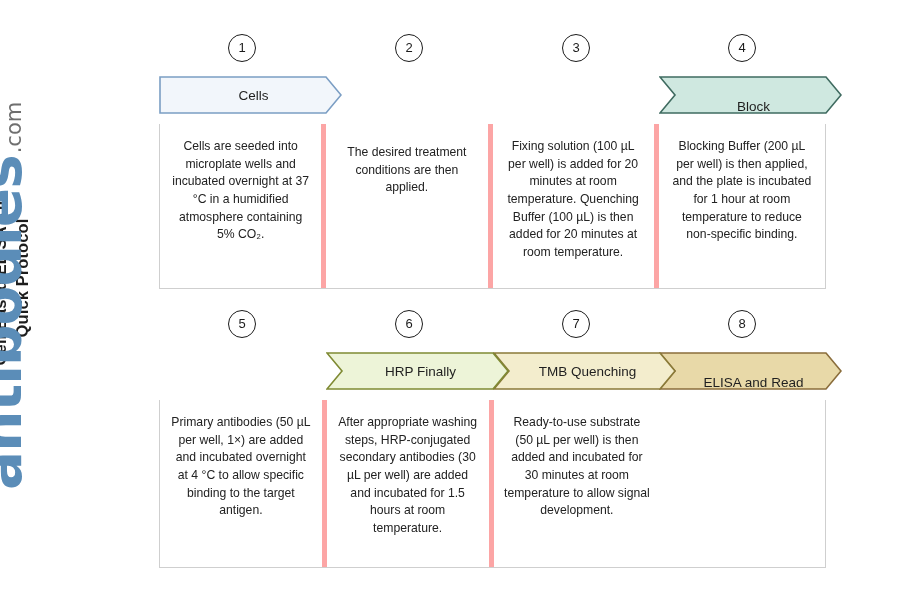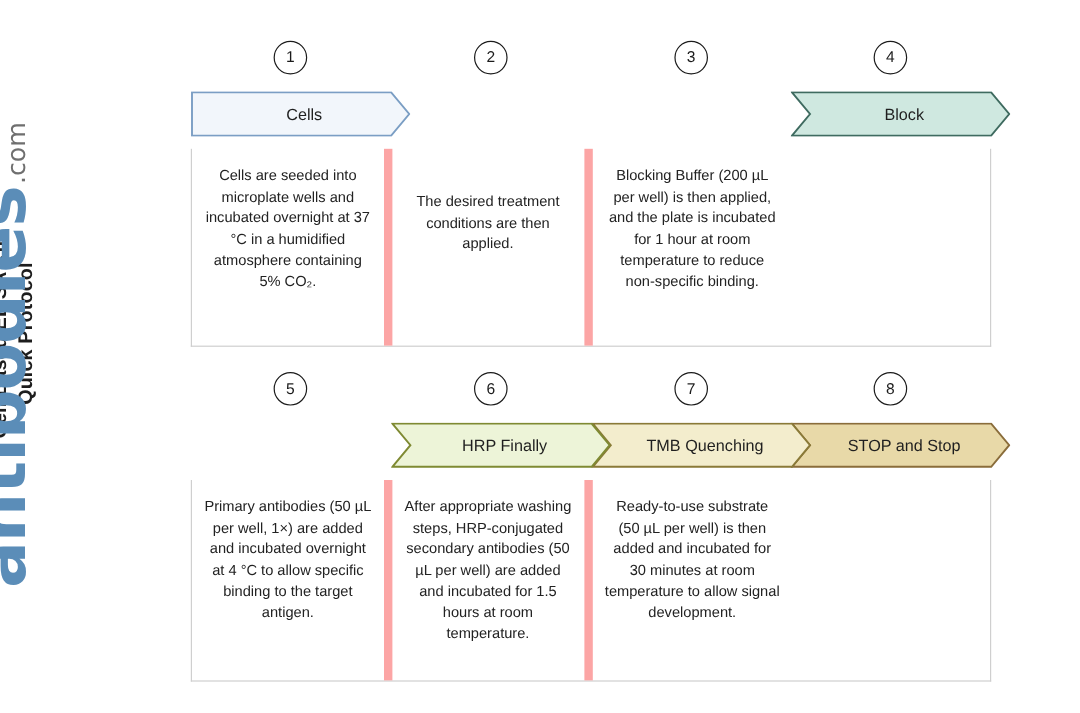--- a/index.html
+++ b/index.html
@@ -129,55 +129,55 @@
     z-index: 2;
     font-size: 13.5px;
     color: #1f1f1f;
     text-align: center;
     padding-left: 6px;
     white-space: nowrap;
   }
   .chev.c0 { left: 0px;   width: 183px; }
   .chev.c1 { left: 167px; width: 183px; }
   .chev.c2 { left: 334px; width: 183px; }
-  .chev.c3 { left: 500px; width: 183px; }
+  .chev.c3 { left: 500px; width: 183px; align-items: flex-end; }
   .chev.c0 { z-index: 4; }
   .chev.c1 { z-index: 3; }
   .chev.c2 { z-index: 2; }
   .chev.c3 { z-index: 1; }
 
   .desc-row {
     position: relative;
     width: 667px;
     height: 165px;
     display: flex;
     border: 1px solid #cfcfcf;
     border-top: none;
     box-sizing: border-box;
     background: #ffffff;
   }
   #row-2 .desc-row { height: 168px; }
   .desc-cell {
     width: 166.75px;
     box-sizing: border-box;
-    border-right: 7px solid #fca5a5;
+    border-right: 5px solid #fca5a5;
     display: flex;
     align-items: flex-start;
     justify-content: center;
     padding: 14px 10px 10px 10px;
   }
   .desc-cell:last-child { border-right: none; }
   .desc-cell .desc-text {
     font-size: 12.2px;
     line-height: 1.45;
     text-align: center;
     color: #222222;
   }
   .desc-cell.align-mid .desc-text { margin-top: 0; }
-  .desc-cell.align-mid2 .desc-text { margin-top: 22px; }
+  .desc-cell.align-mid2 .desc-text { margin-top: 6px; }
 </style>
 </head>
 <body>
 
 <div id="vertical-title">
   <div class="rot">
     <div>Cell Based ELISA Kits</div>
     <div>Quick Protocol</div>
   </div>
 </div>
@@ -211,20 +211,23 @@
   </div>
 
   <div class="desc-row">
     <div class="desc-cell">
       <div class="desc-text">Cells are seeded into microplate wells and incubated overnight at 37 °C in a humidified atmosphere containing 5% CO₂.</div>
     </div>
     <div class="desc-cell align-mid2">
       <div class="desc-text">The desired treatment conditions are then applied.</div>
     </div>
     <div class="desc-cell">
+      <div class="desc-text">Fixing solution (100 µL per well) is added for 20 minutes at room temperature. Quenching Buffer (100 µL) is then added for 20 minutes at room temperature.</div>
+    </div>
+    <div class="desc-cell">
       <div class="desc-text">Blocking Buffer (200 µL per well) is then applied, and the plate is incubated for 1 hour at room temperature to reduce non-specific binding.</div>
     </div>
   </div>
 </div>
 
 <div class="flow-row" id="row-2">
   <div class="step-numbers">
     <div class="step-num n0">5</div>
     <div class="step-num n1">6</div>
     <div class="step-num n2">7</div>
@@ -241,28 +244,28 @@
     <div class="chev c2">
       <svg viewBox="0 0 183 38" preserveAspectRatio="none">
         <polygon points="1,1 167,1 182,19 167,37 1,37 16,19" stroke-width="1.6" fill="#f3edcd" stroke="#8a7a38"></polygon>
       </svg>
       <span class="chev-label">TMB Quenching</span>
     </div>
     <div class="chev c3">
       <svg viewBox="0 0 183 38" preserveAspectRatio="none">
         <polygon points="1,1 167,1 182,19 167,37 1,37 16,19" stroke-width="1.6" fill="#e8d9a8" stroke="#8a6d3b"></polygon>
       </svg>
-      <span class="chev-label">STOP and Stop</span>
+      <span class="chev-label">ELISA and Read</span>
     </div>
   </div>
 
   <div class="desc-row">
     <div class="desc-cell align-mid">
       <div class="desc-text">Primary antibodies (50 µL per well, 1×) are added and incubated overnight at 4 °C to allow specific binding to the target antigen.</div>
     </div>
     <div class="desc-cell">
-      <div class="desc-text">After appropriate washing steps, HRP-conjugated secondary antibodies (50 µL per well) are added and incubated for 1.5 hours at room temperature.</div>
+      <div class="desc-text">After appropriate washing steps, HRP-conjugated secondary antibodies (30 µL per well) are added and incubated for 1.5 hours at room temperature.</div>
     </div>
     <div class="desc-cell align-mid">
       <div class="desc-text">Ready-to-use substrate (50 µL per well) is then added and incubated for 30 minutes at room temperature to allow signal development.</div>
     </div>
   </div>
 </div>
 
 </body></html>

